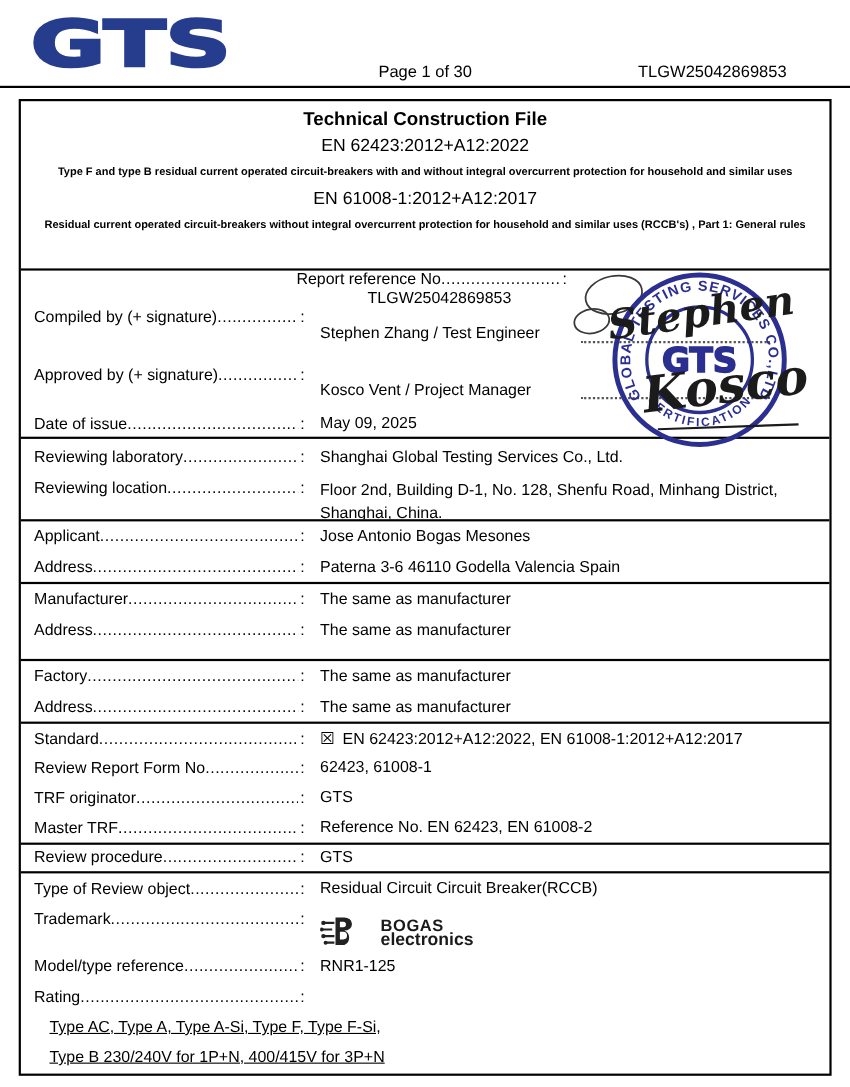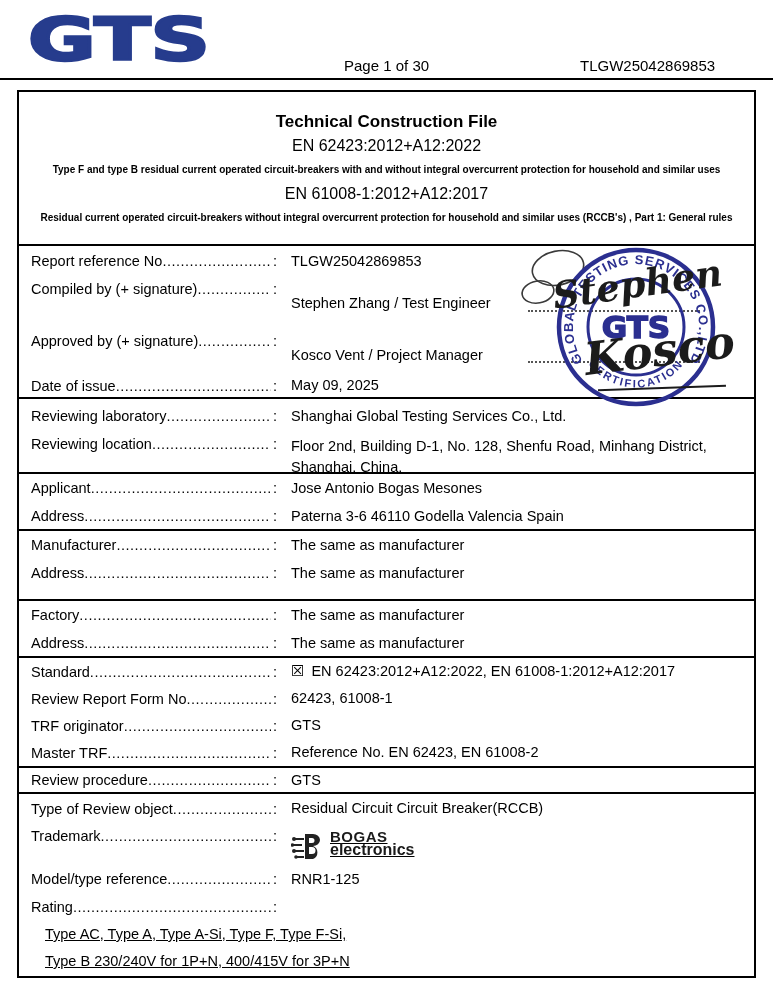--- a/index.html
+++ b/index.html
@@ -17,21 +17,21 @@
 
   
   .doc-table {
     position:absolute; top:90px; left:17px; width:739px;
     border:2px solid #000; background:transparent;
   }
   .section { border-top:2px solid #000; box-sizing:border-box; overflow:hidden; }
   .section:first-child { border-top:none; }
 
   
-  .title-block { height:152px; text-align:center; padding:18px 6px; font-size:16px; line-height:24px; color:#000; }
+  .title-block { height:152px; text-align:center; padding:5px 6px; font-size:16px; line-height:24px; color:#000; }
   .title-block .b { font-weight:bold; }
   .title-block .t1 { font-size:17px; }
   .title-block .t35 { font-size:10px; }
 
   
   .row { display:flex; align-items:center; padding-left:12px; font-size:14.5px; color:#000; }
   .lbl { width:246px; flex:none; display:flex; align-items:baseline; }
   .lbl-t { white-space:nowrap; }
   .dots { flex:1; overflow:hidden; white-space:nowrap; }
   .dots::after { content:"......................................................................................................................"; letter-spacing:0.5px; }
@@ -42,30 +42,30 @@
   .row.top .val { padding-top:13px; }
   .checkbox { font-family:"DejaVu Sans", sans-serif; font-size:15px; margin-right:7px; }
   .rating-lines .rl { display:block; line-height:27px;text-decoration:underline; }
   .rating-row { align-items:flex-start; padding-top:6px; }
   .rating-row .val { padding-top:6px; }
 
   
   .s2 { height:153px; } .s3 { height:75px; } .s4 { height:57px; }
   .s5 { height:70px; }  .s6 { height:57px; } .s7 { height:110px; }
   .s8 { height:26px; }  .s9 { height:184px; }
-  .s2 .r1 { height:30px; } .s2 .r2 { height:52px; } .s2 .r3 { height:46px; } .s2 .r4 { height:23px; }
+  .s2 .r1 { height:30px;flex-direction:column; } .s2 .r2 { height:52px; } .s2 .r3 { height:46px; } .s2 .r4 { height:23px; }
   .s3 .r1 { height:34px; } .s3 .r2 { height:41px; align-items:flex-start; padding-top:3px; }
   .s3 .r2 .val { padding-top:0; line-height:21px; }
   .s4 .row, .s5 .row, .s6 .row { height:28px; }
   .s7 .row { height:27px; }
   .s8 .row { height:24px; }
   .s9 .r-type { height:29px; } .s9 .r-tm { height:42px; } .s9 .r-model { height:28px; } .s9 .r-rating { height:83px;flex-direction:column; }
 
   
-  .brand { display:flex; align-items:flex-start; gap:3px;text-decoration:underline; }
+  .brand { display:flex; align-items:center; gap:19px; }
   .brand-txt { display:flex; flex-direction:column; line-height:13px; }
   .brand-name { font-weight:bold; font-size:15px; letter-spacing:0.5px; color:#1a1a1a; }
   .brand-sub  { font-weight:bold; font-size:16px; color:#1a1a1a; }
 
   
   .dotline { position:absolute; width:172px; border-top:2px dotted #555; z-index:1; }
   .dl1 { top:310px; left:528px; }
   .dl2 { top:361px; left:528px; }
   .stamp { position:absolute; top:243px; left:552px; z-index:2; }
   .swirl { position:absolute; top:248px; left:518px; z-index:2; }

